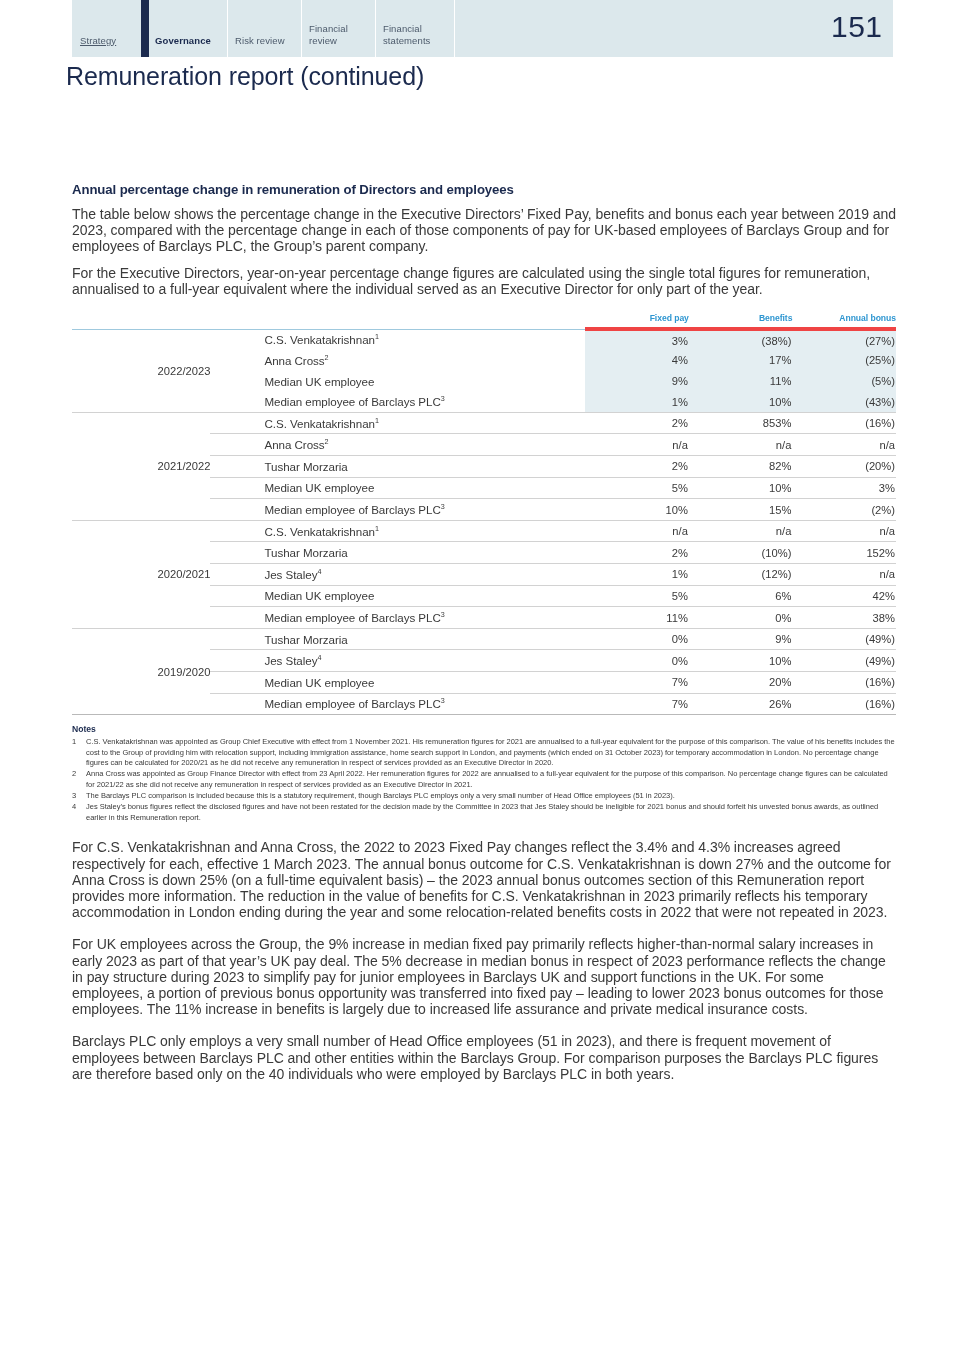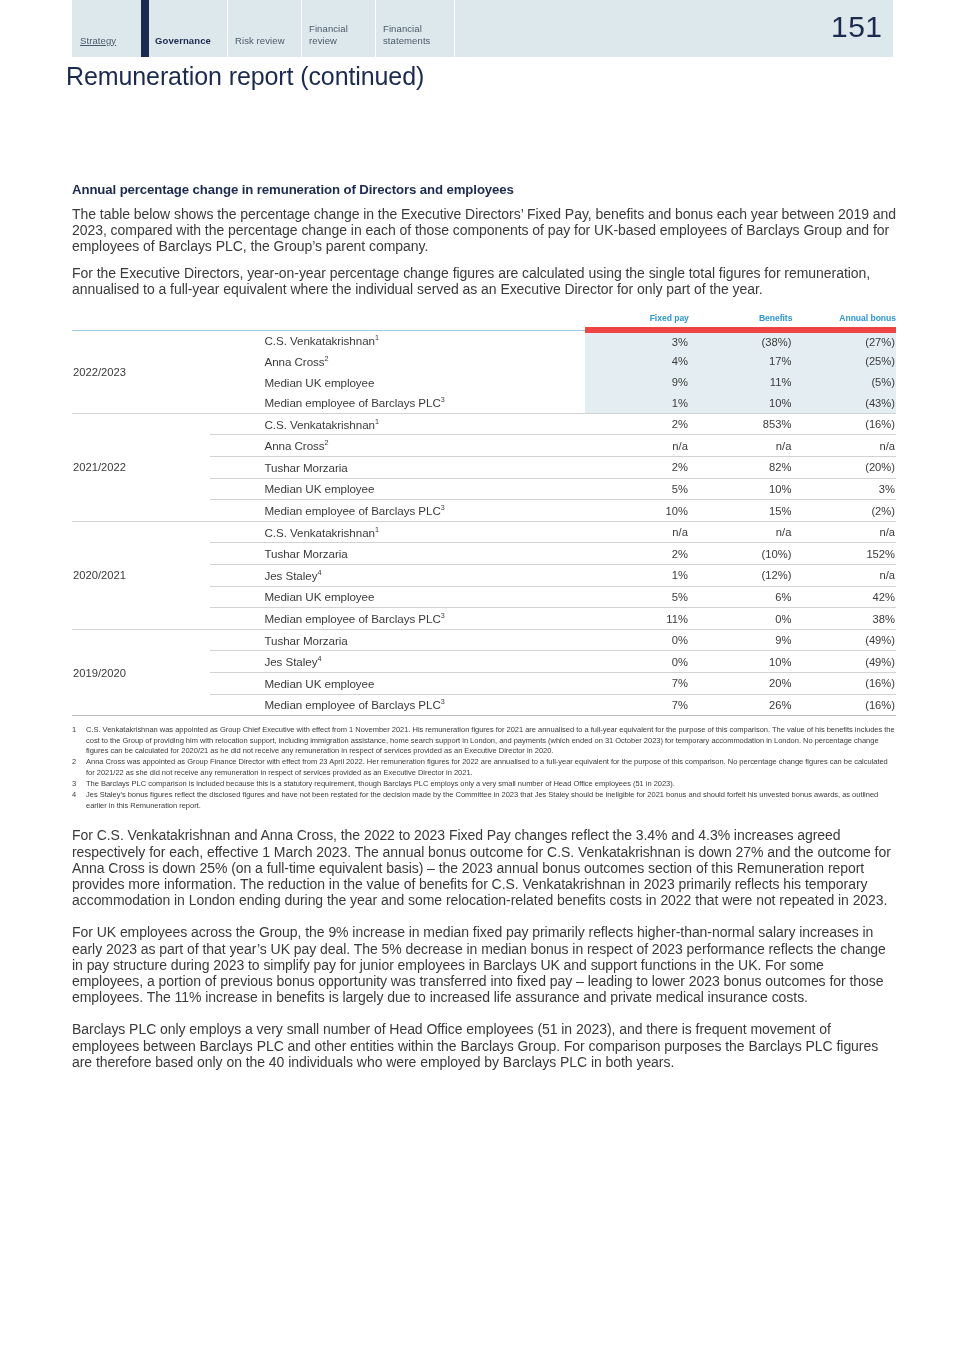--- a/index.html
+++ b/index.html
@@ -148,32 +148,32 @@
   }
   .pct-table thead th {
     font-size: 8.6px;
     font-weight: bold;
     color: #2e96d1;
     text-align: right;
     padding: 0 0 4px 0;
     letter-spacing: -0.05px;
   }
   .pct-table thead th.spacer-head { border-bottom: 1px solid #9fc9de; }
-  .pct-table thead th.num-head    { border-bottom: 6px solid #ef4444; }
+  .pct-table thead th.num-head    { border-bottom: 4px solid #ef4444; }
 
   .col-year  { width: 123px; }
   .col-name  { width: 333px; }
   .col-num   { width: 92px; }
 
   td.year-cell {
     font-size: 11.2px;
     color: #3a3a3a;
     padding-left: 1px;
     vertical-align: middle;
-    text-align: left;
+    text-align: right;
   }
   td.name-cell {
     padding-left: 54px;
     font-size: 11.6px;
     color: #3a3a3a;
     height: 20.6px;
     letter-spacing: -0.05px;
   }
   td.num-cell {
     text-align: right;
@@ -385,20 +385,21 @@
       <tr>
         <td class="name-cell"><span>Median employee of Barclays PLC</span><sup>3</sup></td>
         <td class="num-cell">7%</td>
         <td class="num-cell">26%</td>
         <td class="num-cell">(16%)</td>
       </tr>
     </tbody>
   </table>
 
   <div class="notes-block">
+    <div class="notes-title">Notes</div>
 
     <div class="note-row">
       <div class="note-num">1</div>
       <div class="note-text">C.S. Venkatakrishnan was appointed as Group Chief Executive with effect from 1 November 2021. His remuneration figures for 2021 are annualised to a full-year equivalent for the purpose of this comparison. The value of his benefits includes the cost to the Group of providing him with relocation support, including immigration assistance, home search support in London, and payments (which ended on 31 October 2023) for temporary accommodation in London. No percentage change figures can be calculated for 2020/21 as he did not receive any remuneration in respect of services provided as an Executive Director in 2020.</div>
     </div>
     <div class="note-row">
       <div class="note-num">2</div>
       <div class="note-text">Anna Cross was appointed as Group Finance Director with effect from 23 April 2022. Her remuneration figures for 2022 are annualised to a full-year equivalent for the purpose of this comparison. No percentage change figures can be calculated for 2021/22 as she did not receive any remuneration in respect of services provided as an Executive Director in 2021.</div>
     </div>
     <div class="note-row">

